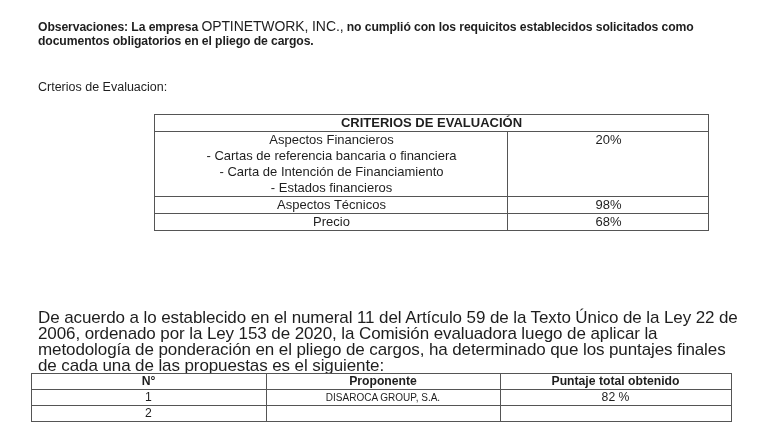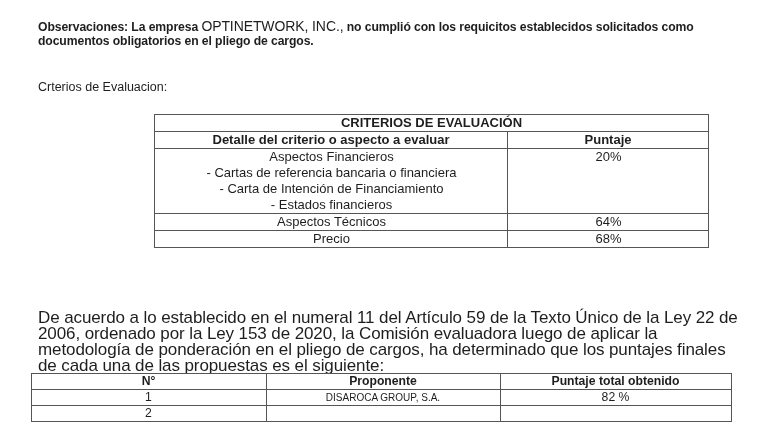--- a/index.html
+++ b/index.html
@@ -102,37 +102,33 @@
 </div>
 
 <div class="criterios-label">Crterios de Evaluacion:</div>
 
 <table class="crit">
   <tbody>
       <tr>
     <th class="title" colspan="2">CRITERIOS DE EVALUACIÓN</th>
   </tr>
   <tr>
-    <th class="colhead">Detalle del criterio o aspecto a evaluar</th>
-    <th class="colhead">Puntaje</th>
-  </tr>
-  <tr>
     <td class="detail">
       <span class="line">Aspectos Financieros</span>
       <span class="line">- Cartas de referencia bancaria o financiera</span>
       <span class="line">- Carta de Intención de Financiamiento</span>
       <span class="line">- Estados financieros</span>
     </td>
     <td class="score">20%</td>
   </tr>
   <tr>
     <td class="detail">
       <span class="line">Aspectos Técnicos</span>
     </td>
-    <td class="score">64%</td>
+    <td class="score">98%</td>
   </tr>
   <tr>
     <td class="detail">
       <span class="line">Precio</span>
     </td>
     <td class="score">68%</td>
   </tr>
 </tbody>
   </table>
 

